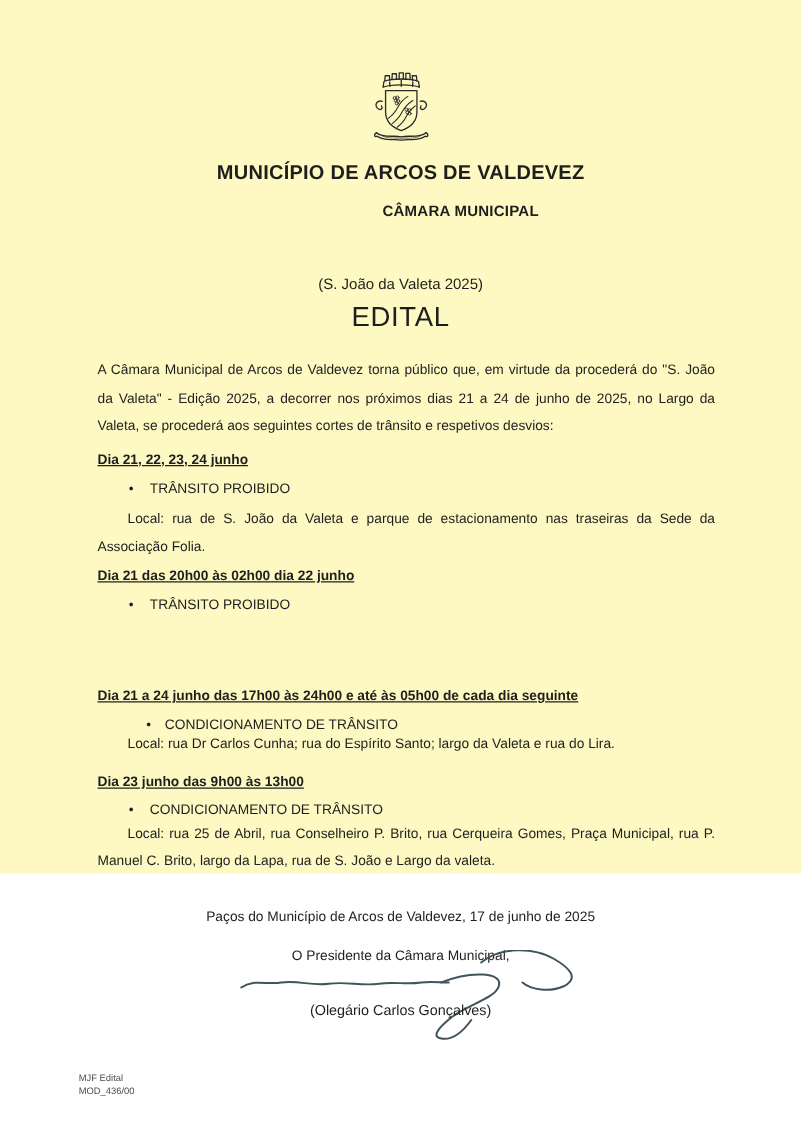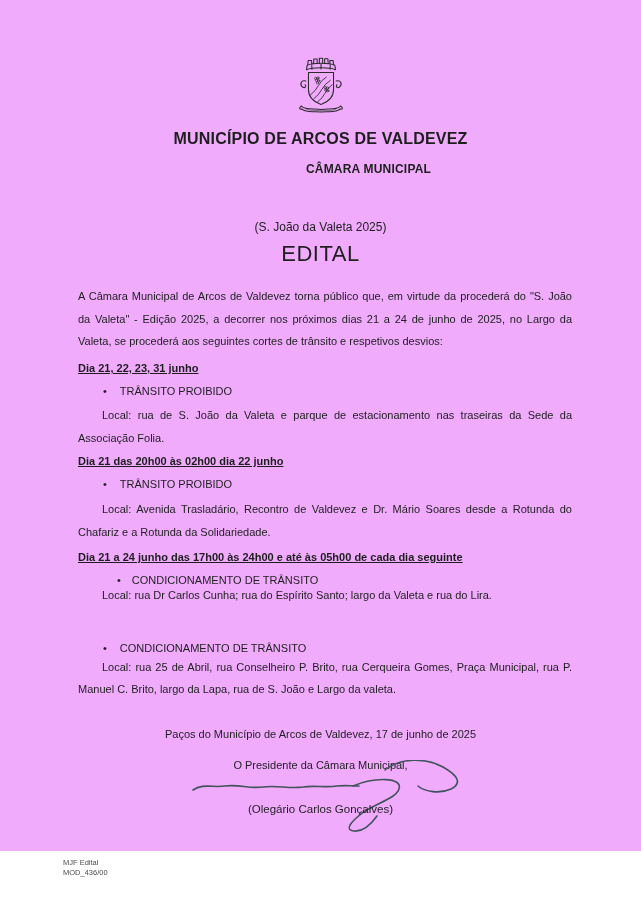--- a/index.html
+++ b/index.html
@@ -1,18 +1,18 @@
 <!DOCTYPE html>
 <html><head>
 <meta charset="utf-8">
 <style>
   * { margin: 0; padding: 0; box-sizing: border-box; }
   html, body { width: 641px; height: 905px; background: #fff; overflow: hidden; }
   body { font-family: "Liberation Sans", "DejaVu Sans", sans-serif; color: #1e1e1e; }
-  .page { position: relative; width: 641px; height: 851px; background: #f0abfc; }
+  .page { position: relative; width: 641px; height: 699px; background: #fef9c3; }
 
   .abs { position: absolute; }
   .centered { left: 0; width: 641px; text-align: center; }
 
   .crest { left: 288px; top: 53px; }
 
   .muni-name   { top: 130px; font-size: 16px; font-weight: bold; letter-spacing: .2px; }
   .council     { top: 162px; font-size: 12px; font-weight: bold; letter-spacing: .2px; margin-left: 48px; }
   .doc-title   { top: 205px; font-size: 22px; font-weight: 400; letter-spacing: .5px; margin-top: 36px; }
   .doc-sub     { top: 220px; font-size: 12px; font-weight: 400; }
@@ -88,41 +88,41 @@
     </g>
   </svg>
 
   <div class="abs centered muni-name">MUNICÍPIO DE ARCOS DE VALDEVEZ</div>
   <div class="abs centered council">CÂMARA MUNICIPAL</div>
   <div class="abs centered doc-title">EDITAL</div>
   <div class="abs centered doc-sub">(S. João da Valeta 2025)</div>
 
   <p class="abs bodytext intro"><span>A Câmara Municipal de Arcos de Valdevez </span><b>torna público</b><span> que, em virtude da procederá do </span><b>"S. João da Valeta" - Edição 2025</b><span>, a decorrer nos próximos dias </span><b>21 a 24 de junho de 2025</b><span>, no </span><b>Largo da Valeta</b><span>, se procederá aos seguintes cortes de trânsito e respetivos desvios:</span></p>
 
-  <div class="abs bodytext sec-head h1">Dia 21, 22, 23, 31 junho</div>
+  <div class="abs bodytext sec-head h1">Dia 21, 22, 23, 24 junho</div>
   <div class="abs bodytext bullet-line b1">
     <span class="dot">•</span>
     <span>TRÂNSITO PROIBIDO</span>
   </div>
   <p class="abs bodytext local l1"><b>Local:</b><span> rua de S. João da Valeta e parque de estacionamento nas traseiras da Sede da Associação Folia.</span></p>
 
   <div class="abs bodytext sec-head h2">Dia 21 das 20h00 às 02h00 dia 22 junho</div>
   <div class="abs bodytext bullet-line b2">
     <span class="dot">•</span>
     <span>TRÂNSITO PROIBIDO</span>
   </div>
-  <p class="abs bodytext local l2"><b>Local:</b><span> Avenida Trasladário, Recontro de Valdevez e Dr. Mário Soares desde a Rotunda do Chafariz e a Rotunda da Solidariedade.</span></p>
 
   <div class="abs bodytext sec-head h3">Dia 21 a 24 junho das 17h00 às 24h00 e até às 05h00 de cada dia seguinte</div>
   <div class="abs bodytext bullet-line b3">
     <span class="dot">•</span>
     <span>CONDICIONAMENTO DE TRÂNSITO</span>
   </div>
   <p class="abs bodytext local l3"><b>Local:</b><span> rua Dr Carlos Cunha; rua do Espírito Santo; largo da Valeta e rua do Lira.</span></p>
 
+  <div class="abs bodytext sec-head h4">Dia 23 junho das 9h00 às 13h00</div>
   <div class="abs bodytext bullet-line b4">
     <span class="dot">•</span>
     <span>CONDICIONAMENTO DE TRÂNSITO</span>
   </div>
   <p class="abs bodytext local l4"><b>Local:</b><span> rua 25 de Abril, rua Conselheiro P. Brito, rua Cerqueira Gomes, Praça Municipal, rua P. Manuel C. Brito, largo da Lapa, rua de S. João e Largo da valeta.</span></p>
 
   <div class="abs centered place-date">Paços do Município de Arcos de Valdevez, 17 de junho de 2025</div>
   <div class="abs centered sig-title">O Presidente da Câmara Municipal,</div>
 
   <svg class="abs signature" width="285" height="85" viewBox="0 0 285 85">

